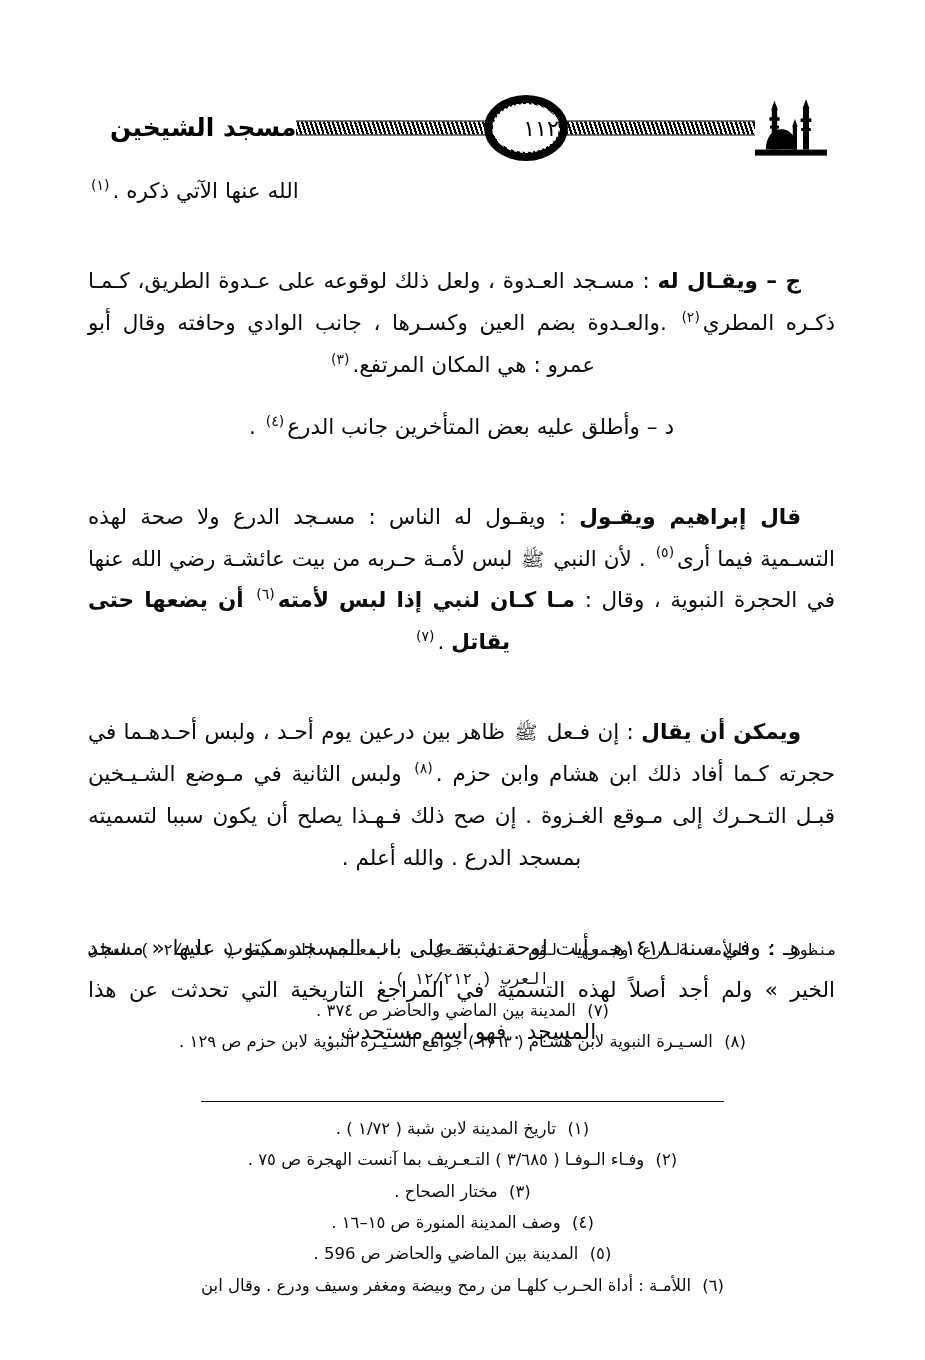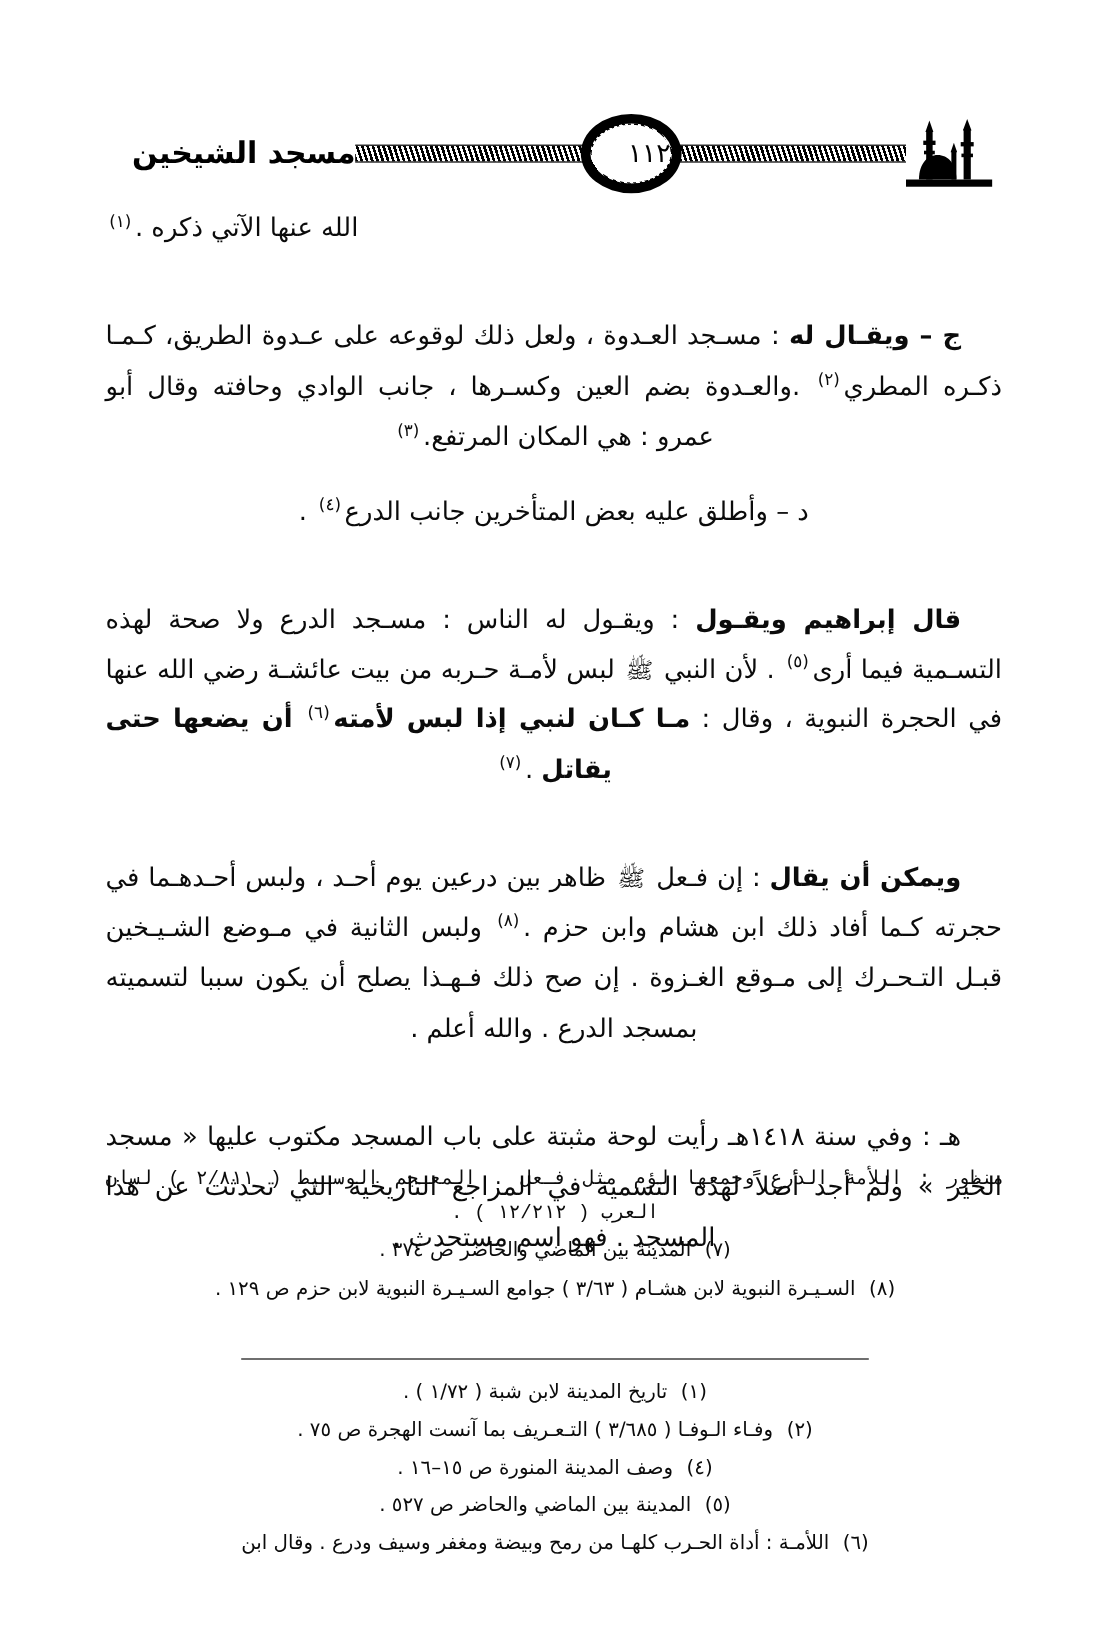--- a/index.html
+++ b/index.html
@@ -275,26 +275,30 @@
 
       <p class="fn-item">
         <span class="marker">(١)</span>
         <span>تاريخ المدينة لابن شبة ( ١/٧٢ ) .</span>
       </p>
       <p class="fn-item">
         <span class="marker">(٢)</span>
         <span>وفـاء الـوفـا ( ٣/٦٨٥ ) التـعـريف بما آنست الهجرة ص ٧٥ .</span>
       </p>
       <p class="fn-item">
+        <span class="marker">(٣)</span>
+        <span>مختار الصحاح .</span>
+      </p>
+      <p class="fn-item">
         <span class="marker">(٤)</span>
         <span>وصف المدينة المنورة ص ١٥–١٦ .</span>
       </p>
       <p class="fn-item">
         <span class="marker">(٥)</span>
-        <span>المدينة بين الماضي والحاضر ص ٥٢٧ .</span>
+        <span>المدينة بين الماضي والحاضر ص 596 .</span>
       </p>
       <p class="fn-item">
         <span class="marker">(٦)</span>
         <span>اللأمـة : أداة الحـرب كلهـا من رمح وبيضة ومغفر وسيف ودرع . وقال ابن</span>
       </p>
     </div>
 
     <div class="fn-col left-col">
       <div class="fn-rule spacer"></div>
 

